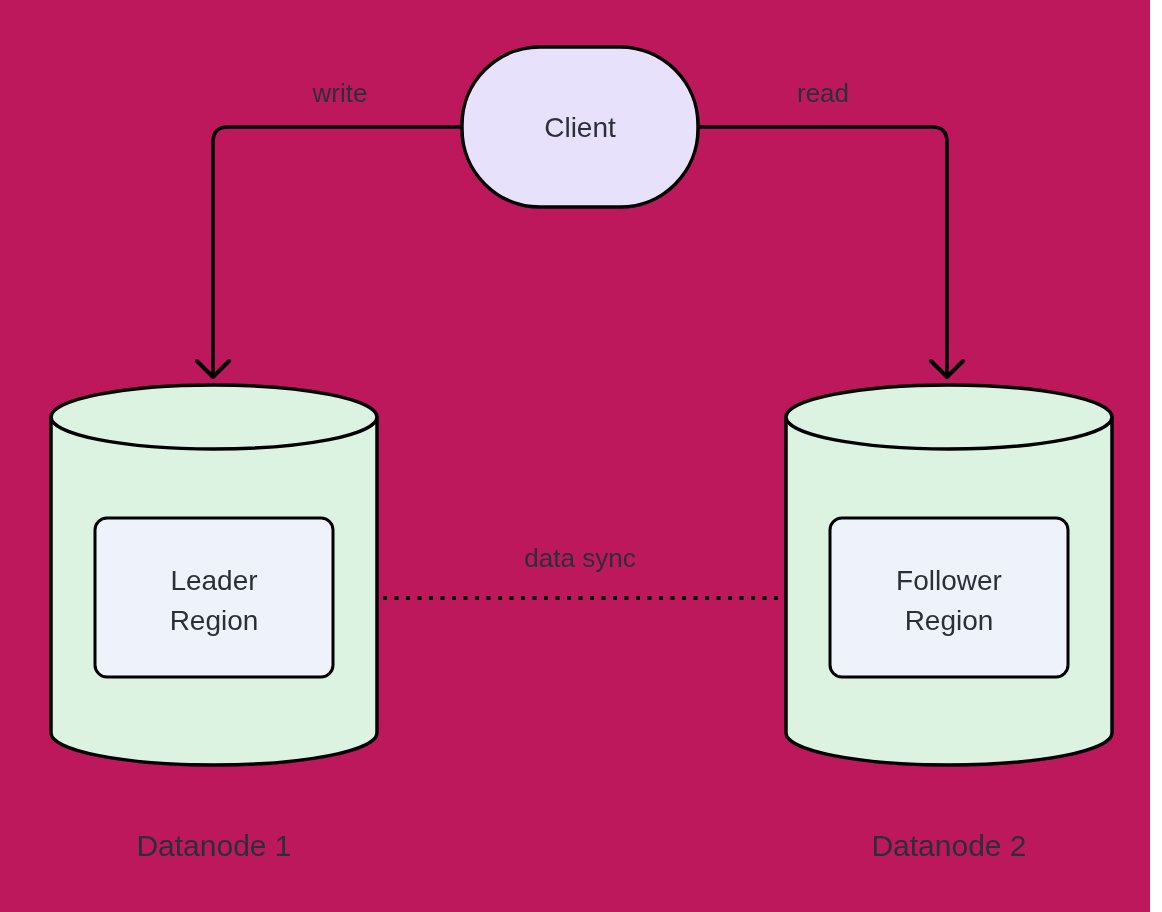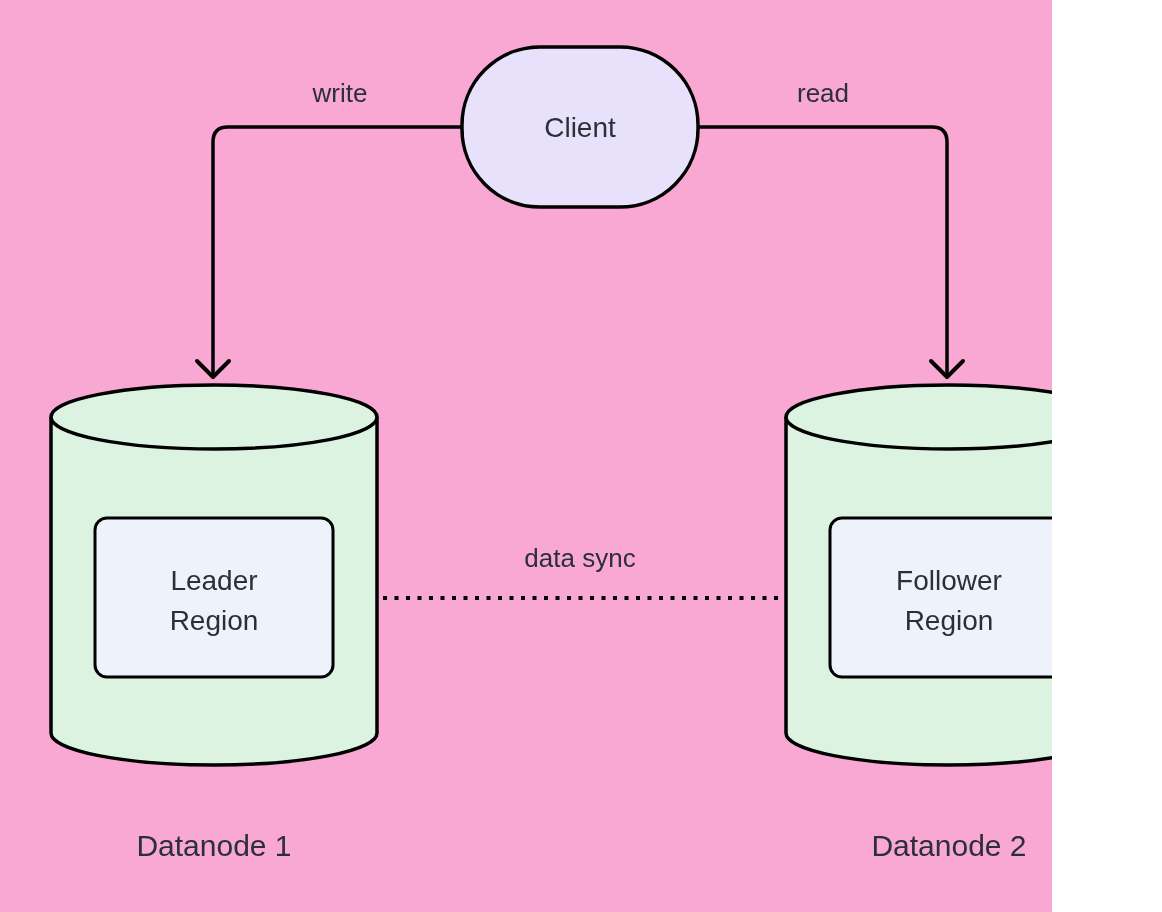--- a/index.html
+++ b/index.html
@@ -3,23 +3,23 @@
 <meta charset="utf-8">
 <style>
   html, body {
     margin: 0;
     padding: 0;
     background: #ffffff;
     font-family: "Liberation Sans", "DejaVu Sans", sans-serif;
   }
   .stage {
     position: relative;
-    width: 1052px;
+    width: 1150px;
     height: 912px;
-    background: #f9a8d4;
+    background: #be185d;
     overflow: hidden;
   }
   svg { display: block; }
   .outline {
     stroke: #000000;
     stroke-width: 3.5;
   }
   .inner-outline {
     stroke: #000000;
     stroke-width: 3;

